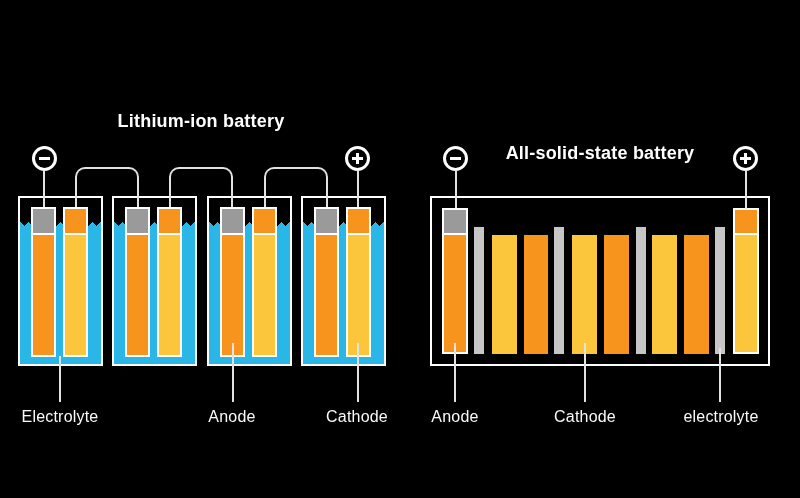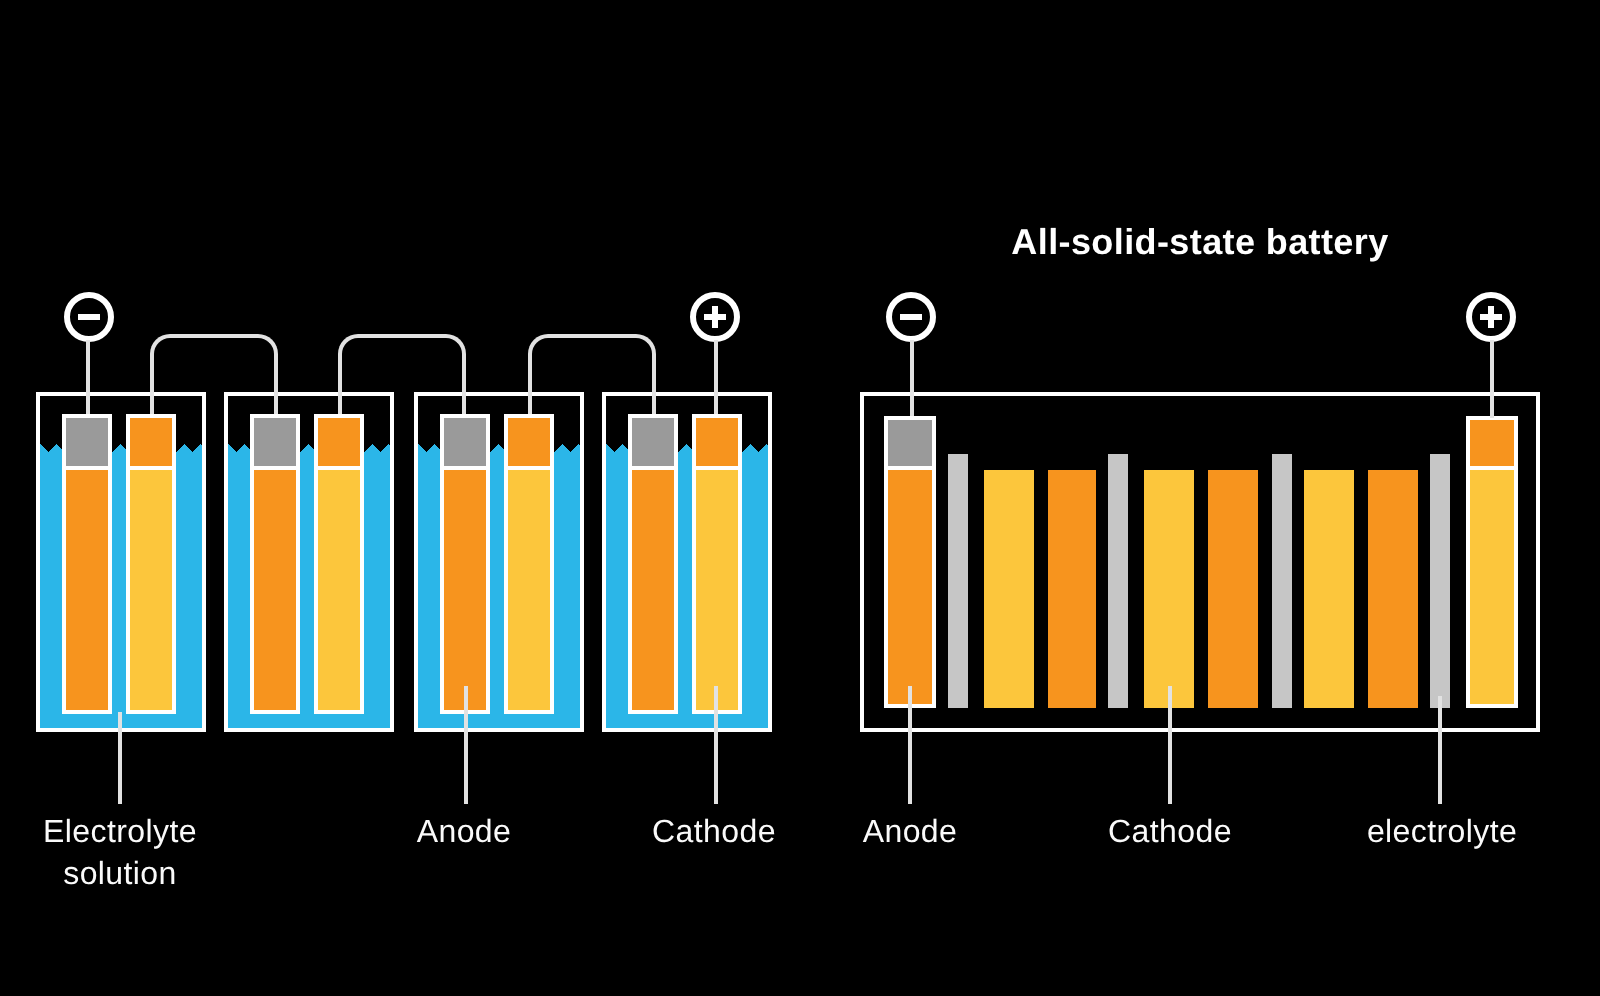--- a/index.html
+++ b/index.html
@@ -63,20 +63,21 @@
   .leader{position:absolute; width:2px; background:var(--wire-gray,#e2e2e2);}
   .lbl{position:absolute; top:406px; width:120px; text-align:center;
     font-size:16px; line-height:21px; color:var(--label-white,#fafafa);
     letter-spacing:.2px;}
 </style>
 </head>
 <body>
 
 <div class="stage">
 
+  <div class="title" style="left:50px;width:302px;">Lithium-ion battery</div>
 
   <div class="terminal" style="left:32px;top:146px;" aria-label="−">
     <span class="g-h"></span>
   </div>
   <div class="terminal" style="left:345px;top:146px;" aria-label="+">
     <span class="g-h"></span>
     <span class="g-v"></span>
   </div>
 
   <div class="cell" style="left:18px;">
@@ -121,26 +122,25 @@
   <div class="arch" style="left:74.5px;"></div>
   <div class="arch" style="left:168.5px;"></div>
   <div class="arch" style="left:263.5px;"></div>
 
   <div class="leader" style="left:59px;top:356px;height:46px;"></div>
   <div class="leader" style="left:231.5px;top:343px;height:59px;"></div>
   <div class="leader" style="left:356.5px;top:343px;height:59px;"></div>
 
   <div class="lbl" style="left:0px;">
     <div>Electrolyte</div>
-    <div>solution</div>
   </div>
   <div class="lbl" style="left:172px;">Anode</div>
   <div class="lbl" style="left:297px;">Cathode</div>
 
-  <div class="title" style="left:449px;width:302px;">All-solid-state battery</div>
+  <div class="title" style="left:449px;width:302px;margin-top:32px;">All-solid-state battery</div>
 
   <div class="terminal" style="left:443px;top:146px;" aria-label="−">
     <span class="g-h"></span>
   </div>
   <div class="terminal" style="left:733px;top:146px;" aria-label="+">
     <span class="g-h"></span>
     <span class="g-v"></span>
   </div>
 
   <div class="sbox">

